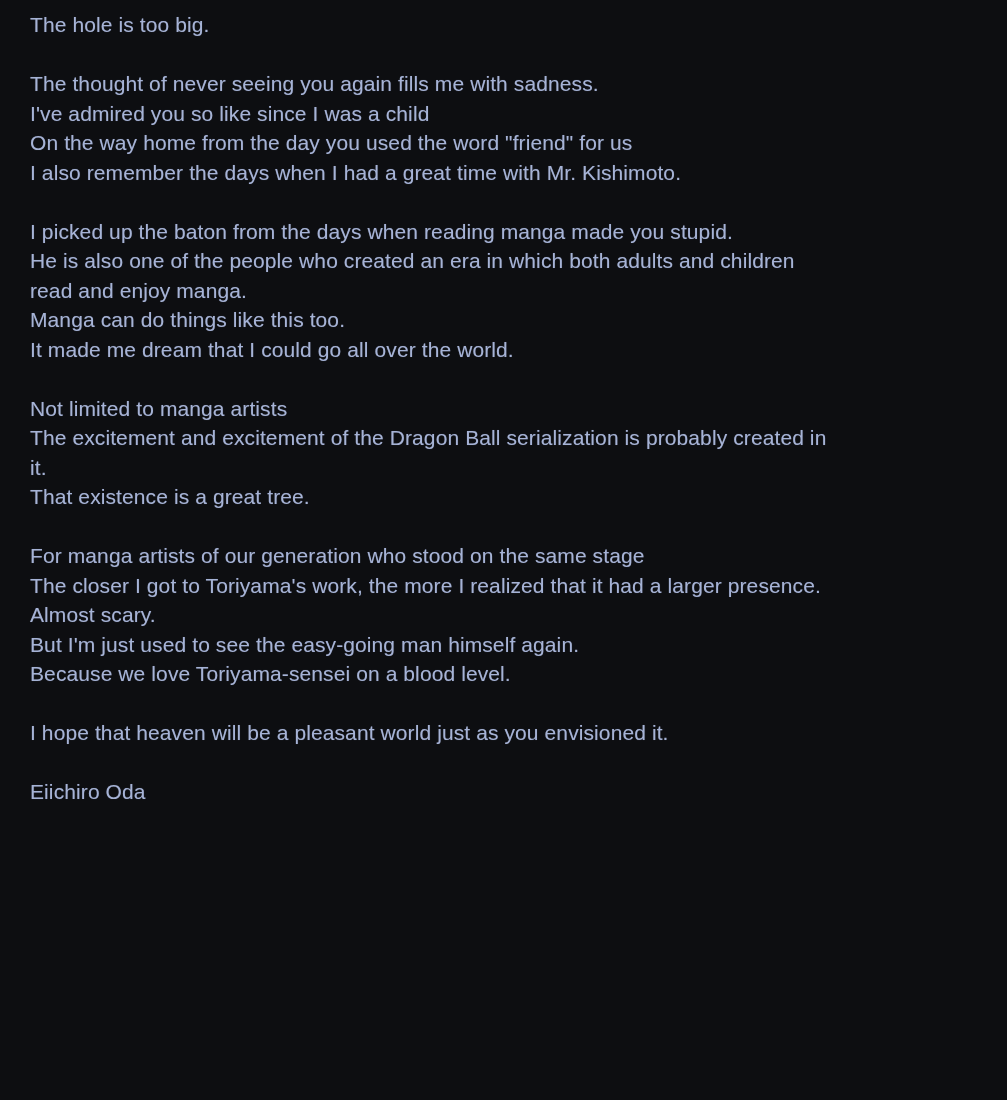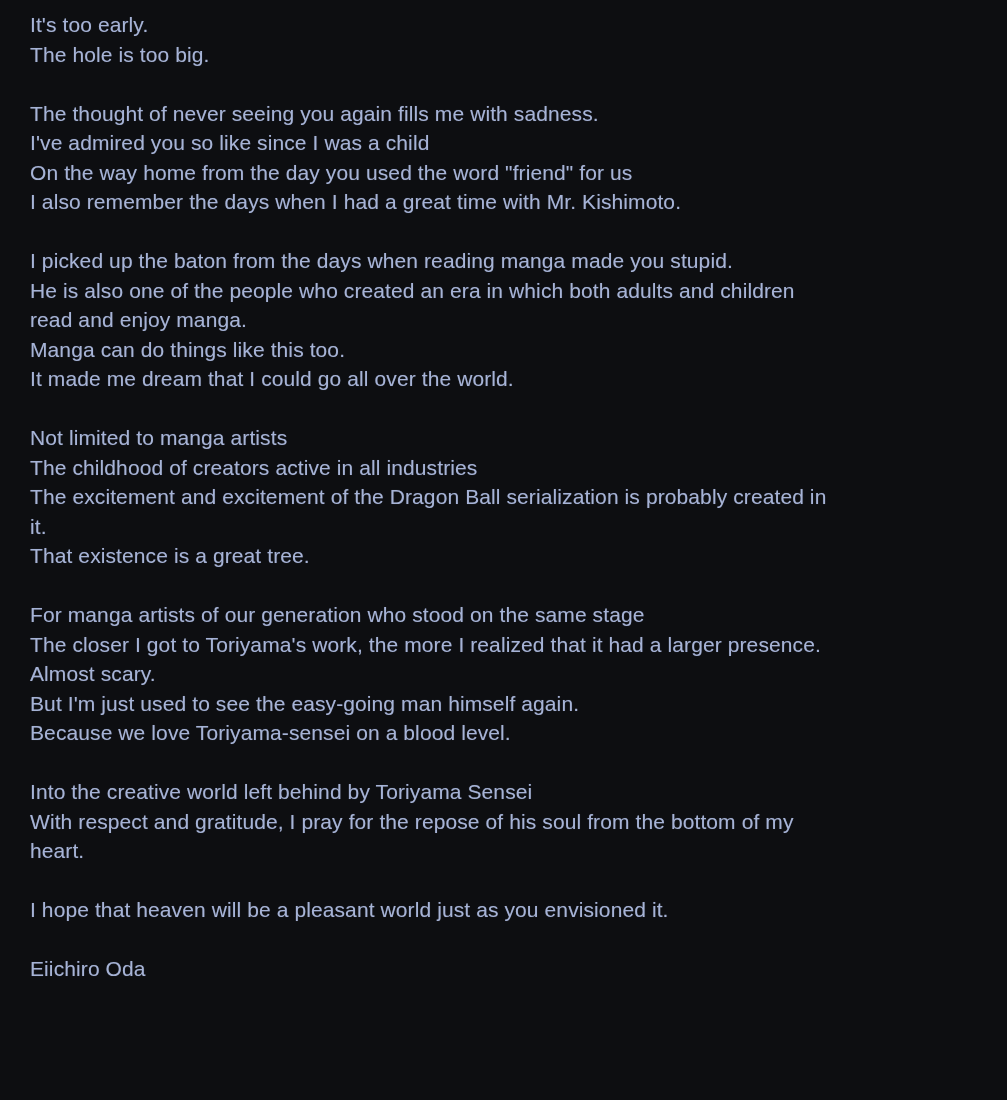--- a/index.html
+++ b/index.html
@@ -31,53 +31,46 @@
   .signature {
     margin-top: 8px;
   }
 </style>
 </head>
 <body>
 
 <div class="letter">
   <div>
       <div class="paragraph">
-        <div class="line">It's too early.</div>
         <div class="line">The hole is too big.</div>
       </div>
       <div class="paragraph">
         <div class="line">The thought of never seeing you again fills me with sadness.</div>
         <div class="line">I've admired you so like since I was a child</div>
         <div class="line">On the way home from the day you used the word "friend" for us</div>
         <div class="line">I also remember the days when I had a great time with Mr. Kishimoto.</div>
       </div>
       <div class="paragraph">
         <div class="line">I picked up the baton from the days when reading manga made you stupid.</div>
         <div class="line">He is also one of the people who created an era in which both adults and children</div>
         <div class="line">read and enjoy manga.</div>
         <div class="line">Manga can do things like this too.</div>
         <div class="line">It made me dream that I could go all over the world.</div>
       </div>
       <div class="paragraph">
         <div class="line">Not limited to manga artists</div>
-        <div class="line">The childhood of creators active in all industries</div>
         <div class="line">The excitement and excitement of the Dragon Ball serialization is probably created in</div>
         <div class="line">it.</div>
         <div class="line">That existence is a great tree.</div>
       </div>
       <div class="paragraph">
         <div class="line">For manga artists of our generation who stood on the same stage</div>
         <div class="line">The closer I got to Toriyama's work, the more I realized that it had a larger presence.</div>
         <div class="line">Almost scary.</div>
         <div class="line">But I'm just used to see the easy-going man himself again.</div>
         <div class="line">Because we love Toriyama-sensei on a blood level.</div>
       </div>
       <div class="paragraph">
-        <div class="line">Into the creative world left behind by Toriyama Sensei</div>
-        <div class="line">With respect and gratitude, I pray for the repose of his soul from the bottom of my</div>
-        <div class="line">heart.</div>
-      </div>
-      <div class="paragraph">
         <div class="line">I hope that heaven will be a pleasant world just as you envisioned it.</div>
       </div>
     </div>
   <div class="paragraph signature">Eiichiro Oda</div>
 </div>
 
 </body></html>

